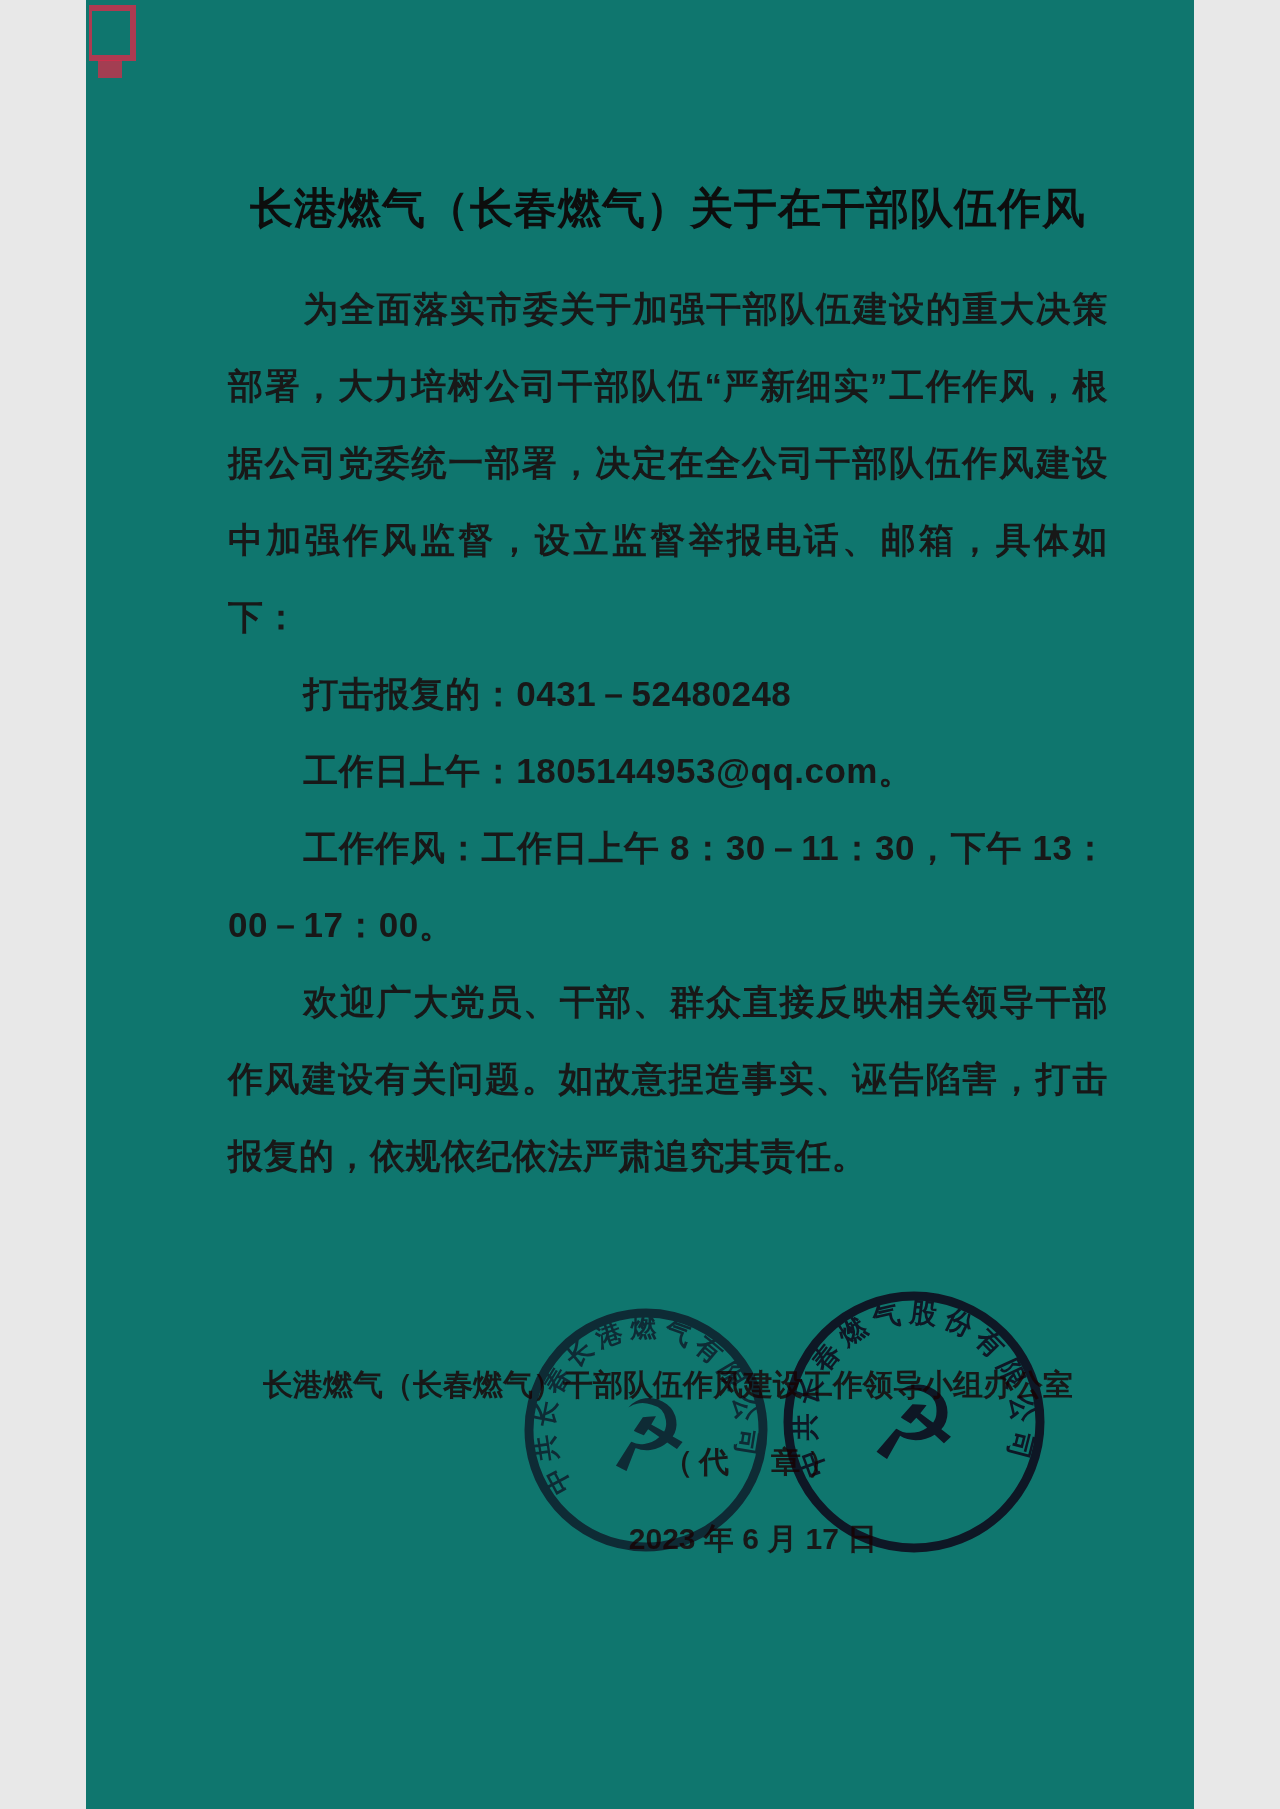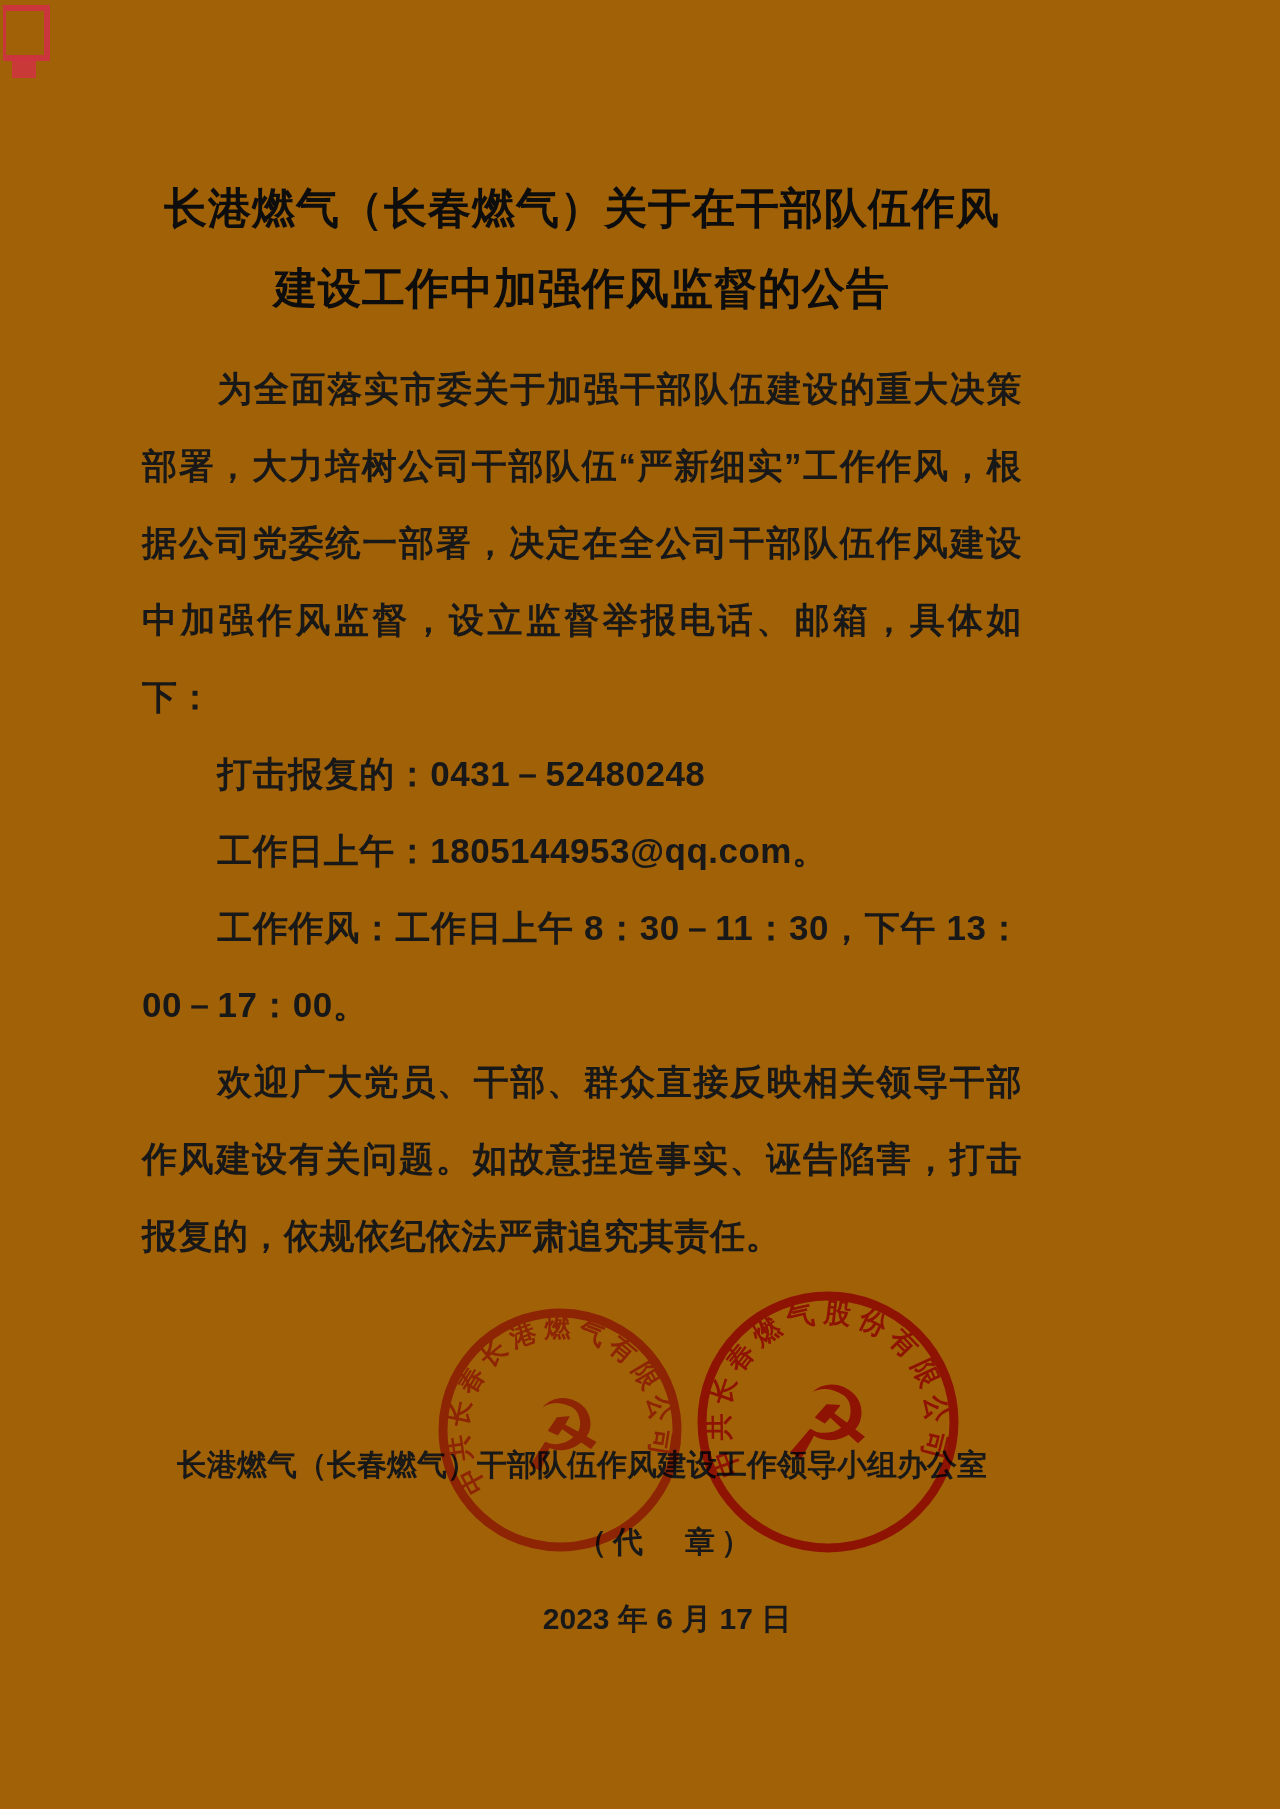--- a/index.html
+++ b/index.html
@@ -1,20 +1,20 @@
 <!DOCTYPE html>
 <html><head>
 <meta charset="utf-8">
 <style>
   html,body{margin:0;padding:0;background:#e8e8e8;}
   .page{
     position:relative;
-    width:1280px;height:1809px;
+    width:1108px;height:1809px;
     margin:0 auto;
-    background:#a16207;
+    background:#0f766e;
     overflow:hidden;
     font-family:"Liberation Sans","DejaVu Sans",sans-serif;
     color:#141414;
   }
   .column{
     position:absolute;
     left:142px;top:0;
     width:880px;
   }
   h1.doc-title{
@@ -72,21 +72,20 @@
 
 <div class="page">
 
   <span class="scan-artifact mark-a"></span>
   <span class="scan-artifact mark-b"></span>
 
   <div class="column">
 
     <h1 class="doc-title">
       <span>长港燃气（长春燃气）关于在干部队伍作风</span>
-      <span>建设工作中加强作风监督的公告</span>
     </h1>
 
     <div class="body-text">
       <p>为全面落实市委关于加强干部队伍建设的重大决策部署，大力培树公司干部队伍“严新细实”工作作风，根据公司党委统一部署，决定在全公司干部队伍作风建设中加强作风监督，设立监督举报电话、邮箱，具体如下：</p>
       <p><span>打击报复的：</span><span>0431－52480248</span></p>
       <p><span>工作日上午：</span><span>1805144953@qq.com。</span></p>
       <p><span>工作作风：</span><span>工作日上午 8：30－11：30，下午 13：00－17：00。</span></p>
       <p>欢迎广大党员、干部、群众直接反映相关领导干部作风建设有关问题。如故意捏造事实、诬告陷害，打击报复的，依规依纪依法严肃追究其责任。</p>
     </div>
 

